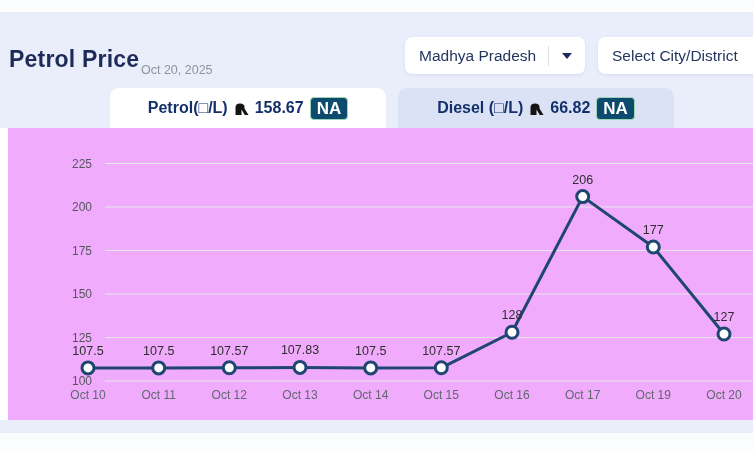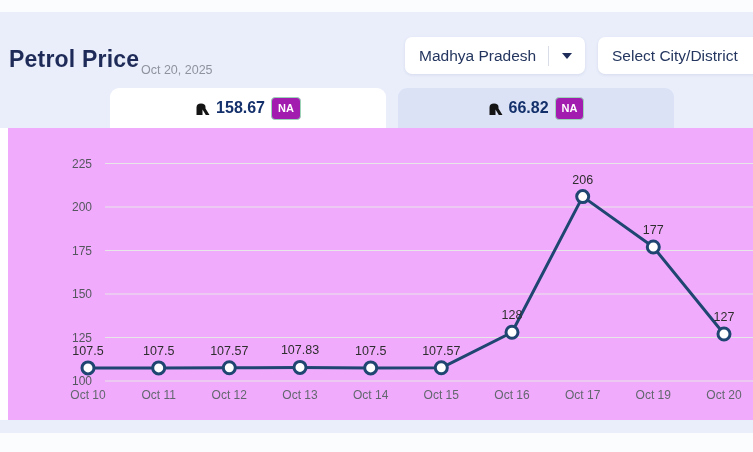--- a/index.html
+++ b/index.html
@@ -25,22 +25,22 @@
     border-top:6px solid #1e2c5a;margin:0 13px;flex:none;}
   
   .tab{
     position:absolute;top:88px;height:40px;display:flex;align-items:center;justify-content:center;
     gap:6px;border-radius:9px 9px 0 0;font-size:16px;font-weight:700;color:#14306b;cursor:pointer;
   }
   .tab-petrol{left:110px;width:276px;background:#ffffff;}
   .tab-diesel{left:398px;width:276px;background:#dbe2f6;}
   .rupee{width:15px;height:14px;flex:none;margin-top:2px;}
   .badge{
-    background:#a21caf;color:#ffffff;border:1px solid #9bd4b6;border-radius:4px;
-    padding:0 6px;font-size:11px;font-weight:700;height:21px;line-height:21px;
+    background:#0c4a6e;color:#ffffff;border:1px solid #9bd4b6;border-radius:4px;
+    padding:0 6px;font-size:17px;font-weight:700;height:21px;line-height:21px;
   }
   
   .chart-card{position:absolute;left:8px;top:128px;width:745px;height:292px;background:#f0abfc;}
   .bottom-band{position:absolute;left:0;top:420px;width:753px;height:13px;background:#eaeefb;}
   .bottom-area{position:absolute;left:0;top:433px;width:753px;height:19px;background:#fbfcfe;}
   svg text{font-family:"Liberation Sans",sans-serif;}
   text.ytick{font-size:12px;fill:#54585e;}
   text.xtick{font-size:12px;fill:#62676e;}
   text.vlabel{font-size:12.5px;fill:#2e2e2e;}
 </style>
@@ -59,28 +59,30 @@
     <span class="caret"></span>
   </div>
 
   <div class="dropdown dd-city">
     <span class="dd-label">Select City/District</span>
 
   </div>
 </div>
 
 <div class="tab tab-petrol">
+  <span>Petrol(□/L)</span>
   <svg class="rupee" viewBox="0 0 15 14">
     <path d="M1.5 13 V5.5 Q1.5 1.5 6 1.5 Q10.5 1.5 10.5 5 L10.5 6.6 L14.5 13 H10.8 L7.5 7.6 V13 Z" fill="#141414"></path>
   </svg>
   <span>158.67</span>
   <span class="badge">NA</span>
 </div>
 
 <div class="tab tab-diesel">
+  <span>Diesel (□/L)</span>
   <svg class="rupee" viewBox="0 0 15 14">
     <path d="M1.5 13 V5.5 Q1.5 1.5 6 1.5 Q10.5 1.5 10.5 5 L10.5 6.6 L14.5 13 H10.8 L7.5 7.6 V13 Z" fill="#141414"></path>
   </svg>
   <span>66.82</span>
   <span class="badge">NA</span>
 </div>
 
 <div class="chart-card">
   <svg width="745" height="292" viewBox="0 0 745 292">
       <line x1="97" y1="35.5" x2="748" y2="35.5" stroke="#e7e7e7" stroke-width="1"></line>

